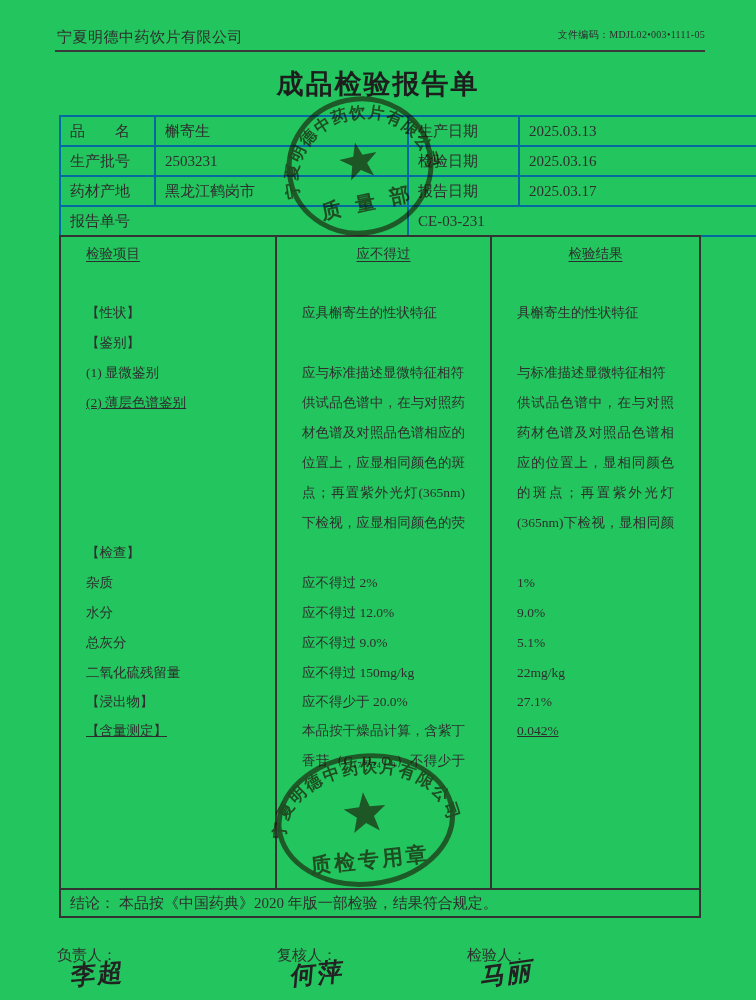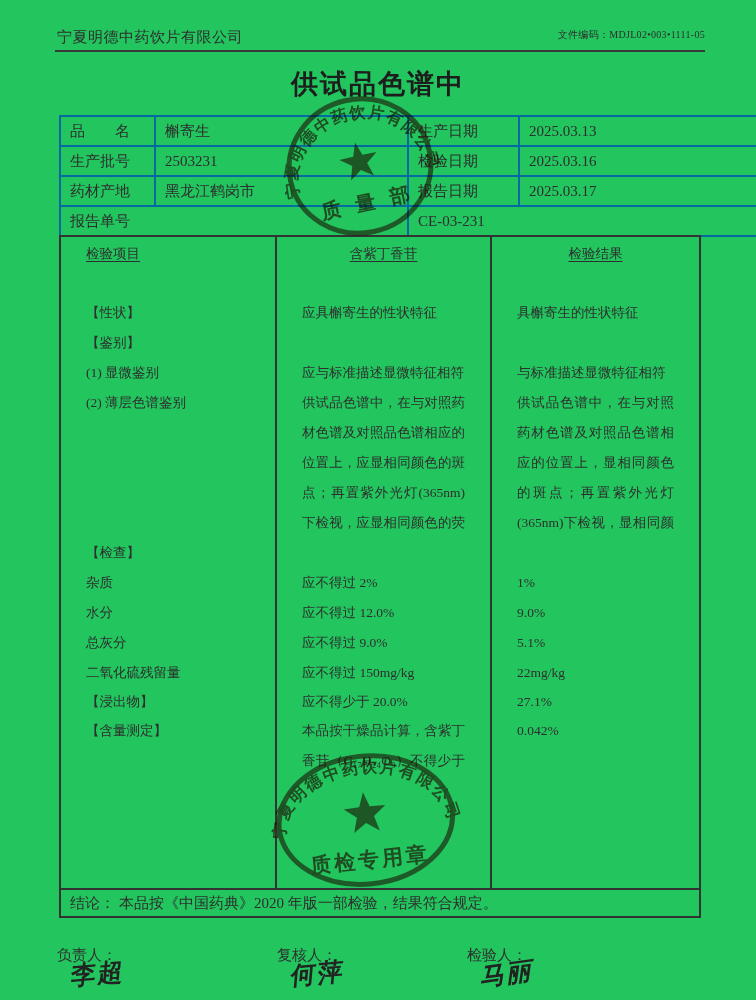--- a/index.html
+++ b/index.html
@@ -23,21 +23,21 @@
   .insp{position:absolute;left:59px;top:235px;width:642px;height:683px;border:2px solid #333;
     display:grid;grid-template-columns:214px 215px 1fr;
     grid-template-rows:61px 30px 30px 30px 150px 30px 30px 30px 30px 30px 28px 60px 1fr 28px;
     font-size:13.5px;box-sizing:border-box;}
   .insp .cell{padding:0 25px;display:flex;align-items:center;overflow:hidden;}
   .insp .c2,.insp .c3{border-left:2px solid #333;}
   .insp .hd{align-items:flex-start;padding-top:8px;display:block;}
   .insp .hd.ctr{text-align:center;}
   .insp .hd .u{text-decoration:underline;text-underline-offset:3px;}
   .insp .ml{display:block;line-height:30px;text-align:justify;padding-top:0;}
-  .insp .tl{align-items:flex-start;line-height:30px;}
+  .insp .tl{align-items:flex-start;line-height:30px;text-decoration:underline;}
   .insp .concl{grid-column:1/4;border-top:2px solid #333;display:flex;align-items:center;
     padding:0 9px;font-size:15px;}
   .insp .concl b{font-weight:normal;margin-right:4px;}
   
   .stamp{position:absolute;pointer-events:none;mix-blend-mode:multiply;opacity:.85;}
   .stamp-top{left:281px;top:92px;transform:rotate(-12deg);}
   .stamp-bottom{left:271px;top:750px;transform:rotate(-6deg);}
   
   .sig-row{position:absolute;left:0;top:938px;width:100%;height:50px;font-size:15px;}
   .sig-group{position:absolute;top:8px;display:flex;align-items:flex-start;flex-direction:column;}
@@ -48,21 +48,21 @@
 </style>
 </head>
 <body>
 
 <div class="page">
 
   <div class="hdr-company">宁夏明德中药饮片有限公司</div>
   <div class="hdr-code"><span>文件编码：</span><span>MDJL02•003•1111-05</span></div>
   <div class="hdr-rule"></div>
 
-  <div class="title">供试品色谱中</div>
+  <div class="title">成品检验报告单</div>
 
   <table class="info">
     <tbody>
         <tr>
       <td class="w-l1">品　　名</td>
       <td class="w-v1">槲寄生</td>
       <td class="w-l2">生产日期</td>
       <td class="w-v2">2025.03.13</td>
     </tr>
     <tr>
@@ -80,21 +80,21 @@
     <tr>
       <td colspan="2">报告单号</td>
       <td colspan="2">CE-03-231</td>
     </tr>
   </tbody>
     </table>
 
   <div class="insp">
 
     <div class="cell c1 hd"><span class="u">检验项目</span></div>
-    <div class="cell c2 hd ctr"><span class="u">含紫丁香苷</span></div>
+    <div class="cell c2 hd ctr"><span class="u">应不得过</span></div>
     <div class="cell c3 hd ctr"><span class="u">检验结果</span></div>
 
     <div class="cell c1">【性状】</div>
     <div class="cell c2">应具槲寄生的性状特征</div>
     <div class="cell c3">具槲寄生的性状特征</div>
 
     <div class="cell c1">【鉴别】</div>
     <div class="cell c2"></div>
     <div class="cell c3"></div>
 

